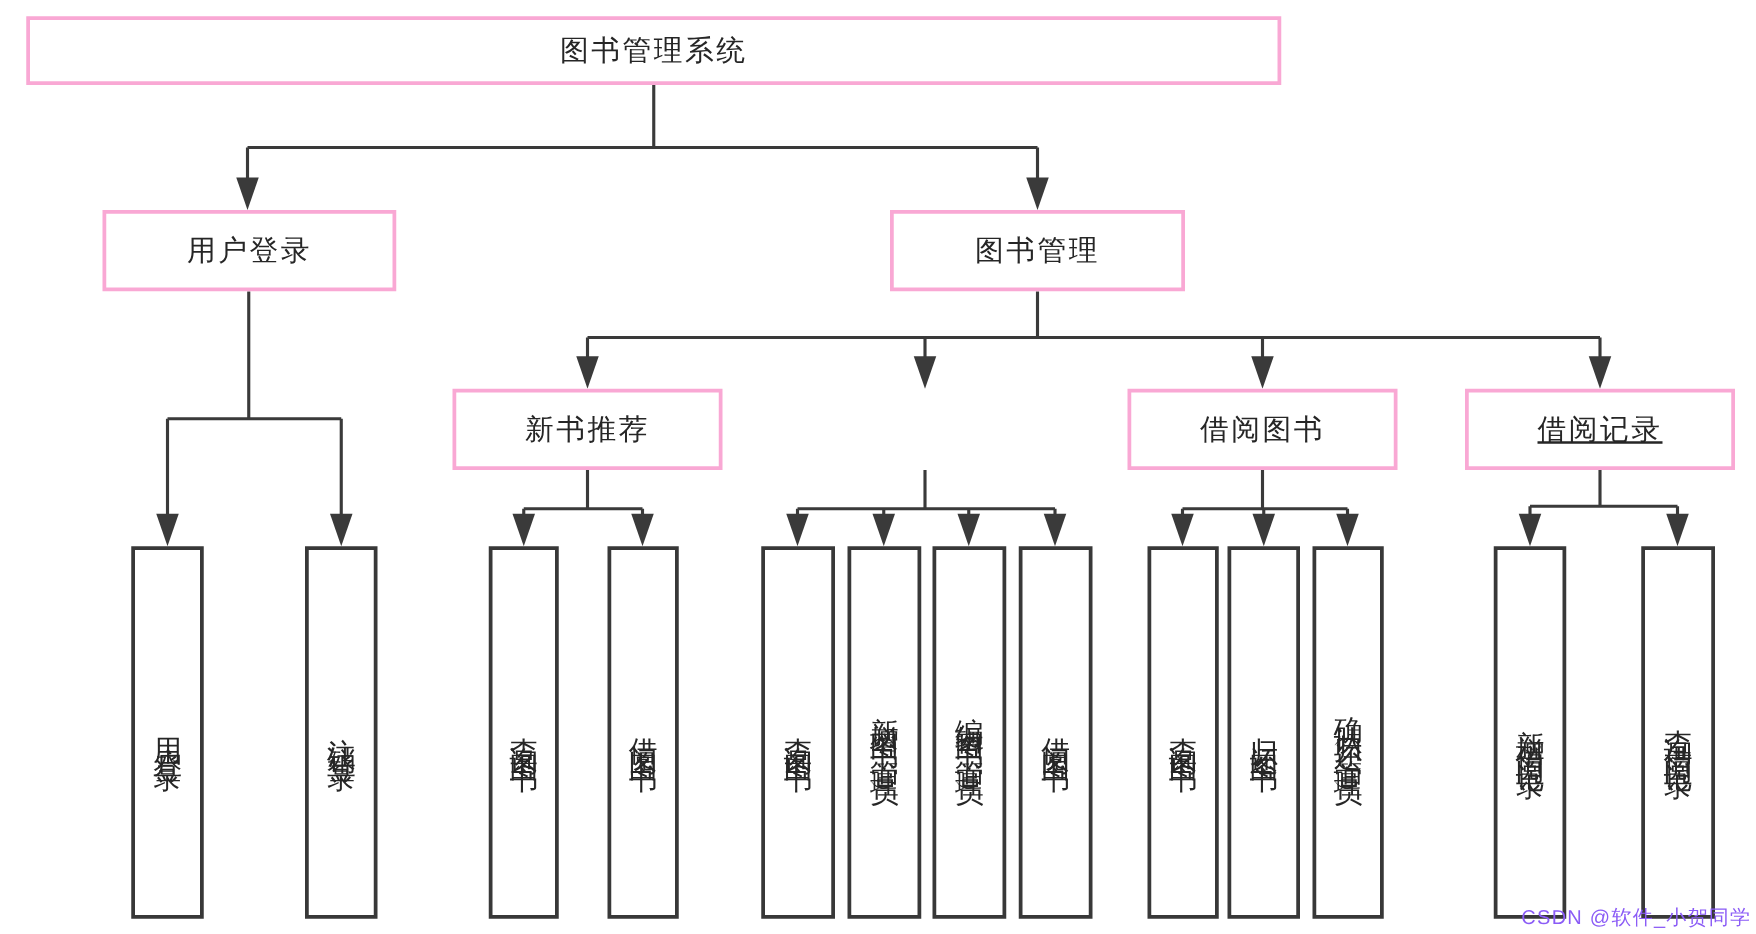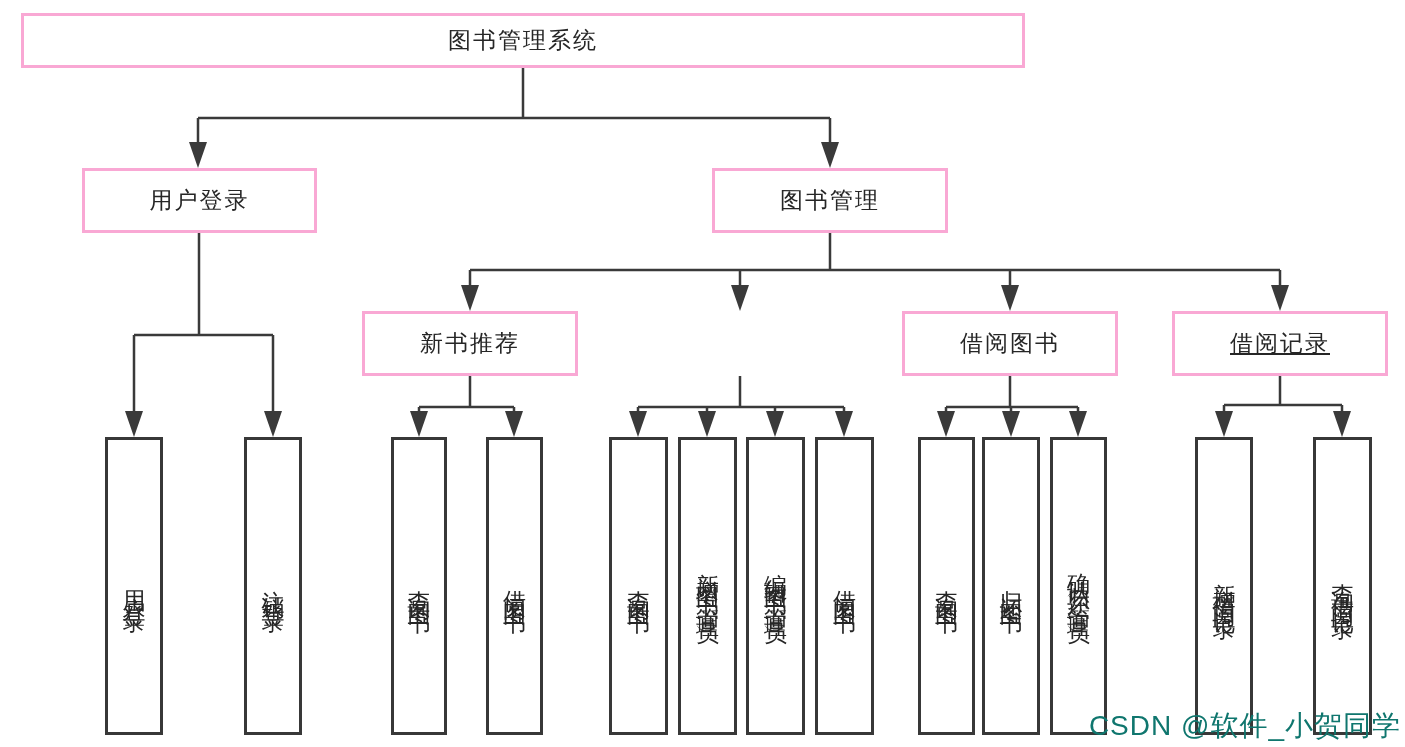--- a/index.html
+++ b/index.html
@@ -45,22 +45,22 @@
     font-size: 23px;
     letter-spacing: 7px;
     line-height: 1;
     color: #262626;
     white-space: nowrap;
   }
   .watermark {
     position: absolute;
     right: 4px;
     bottom: 2px;
-    font-size: 28px;
-    color: #0f766e;
+    font-size: 16px;
+    color: #8b5cf6;
     letter-spacing: 1px;
     z-index: 3;
   }
 </style>
 </head>
 <body>
 
 <div id="stage">
 
   <svg id="connectors" viewBox="0 0 1405 747" xmlns="http://www.w3.org/2000/svg">

